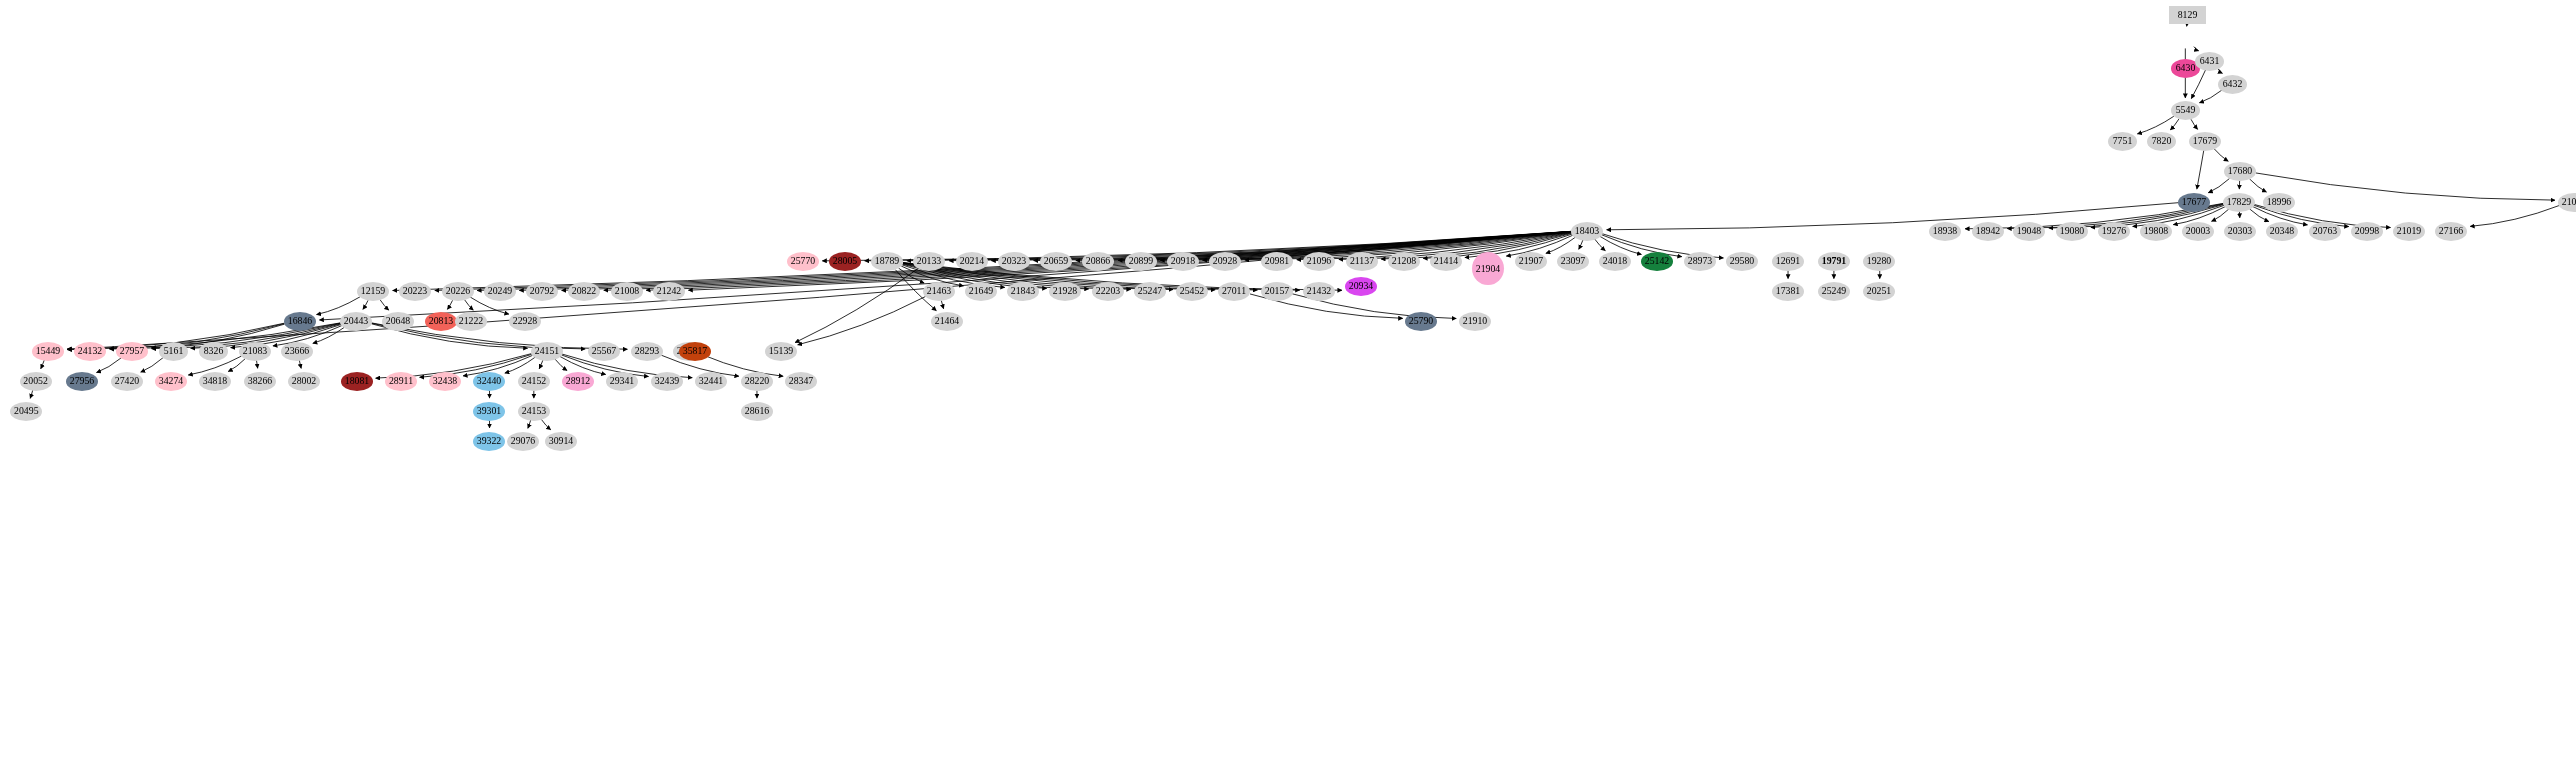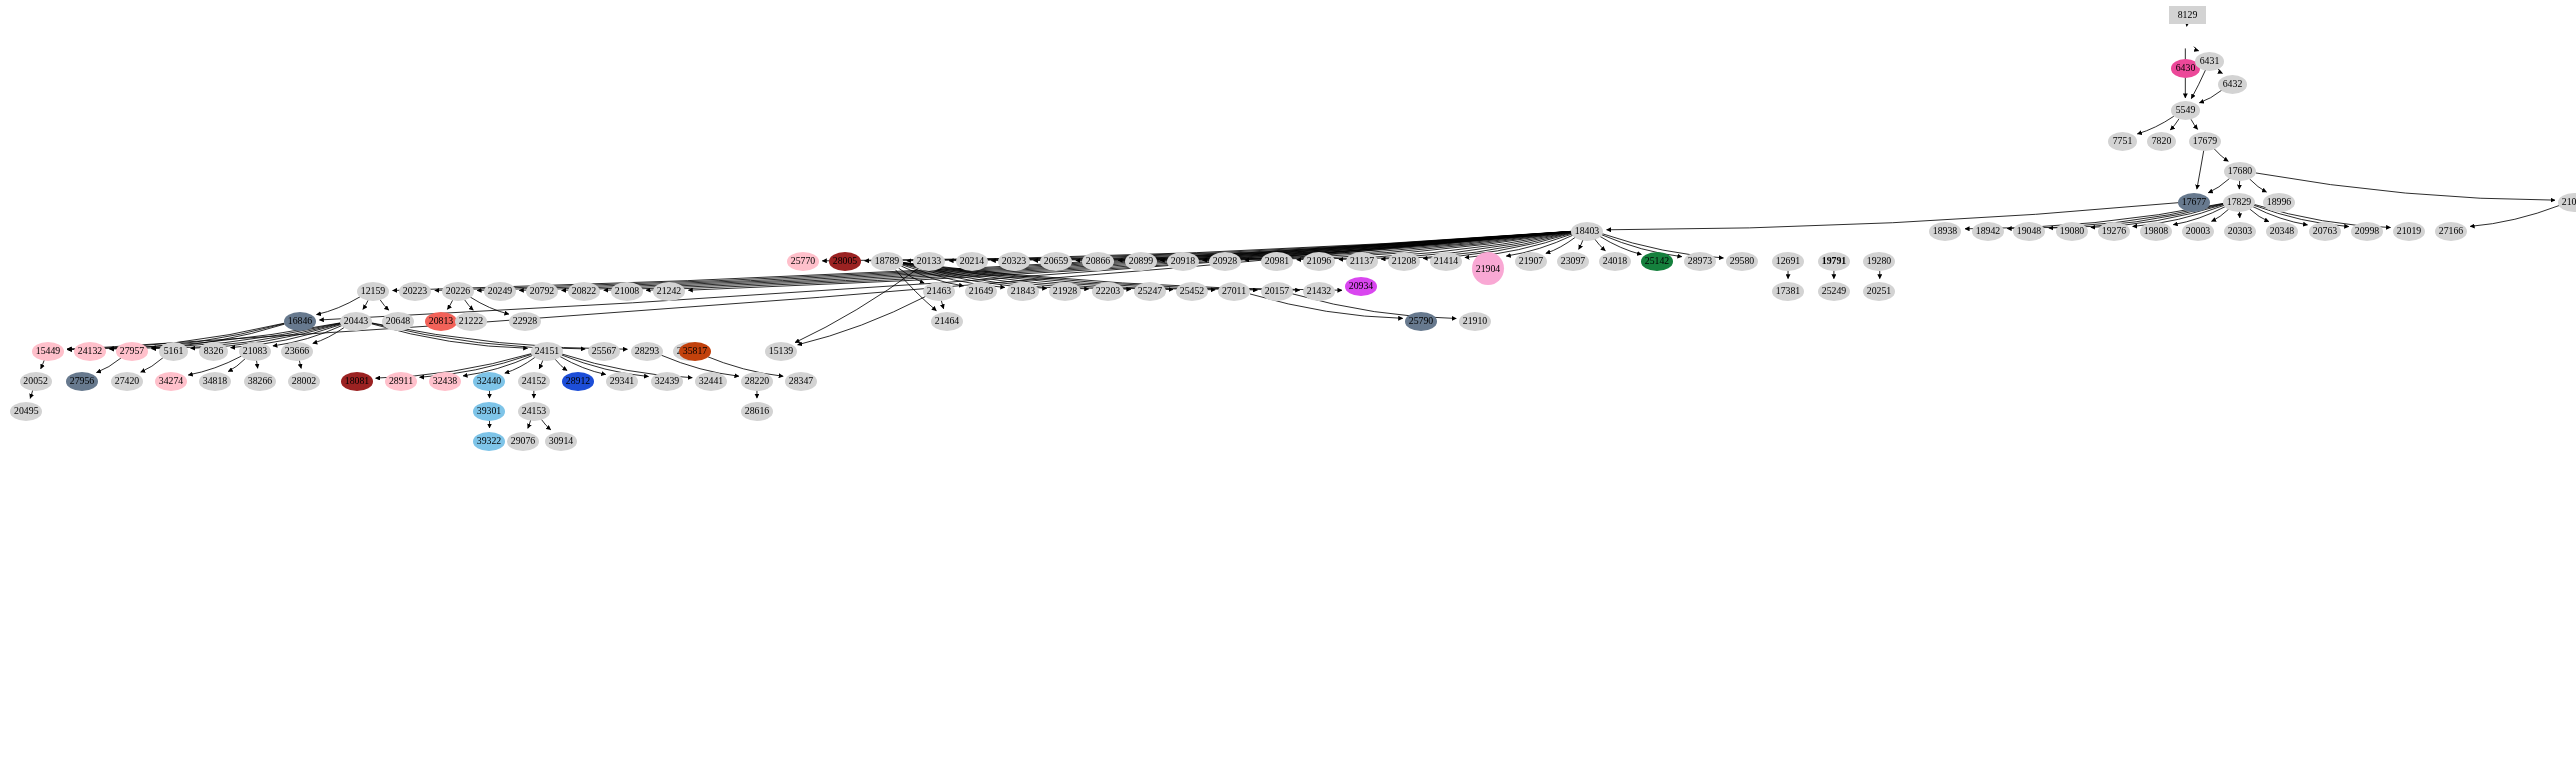--- a/index.html
+++ b/index.html
@@ -505,21 +505,21 @@
       </div>
       <div class="node" style="left: 429px; top: 372px; width: 32px; height: 18.5px; background: rgb(255, 192, 203);">
         <span class="node-label">32438</span>
       </div>
       <div class="node" style="left: 473px; top: 372px; width: 32px; height: 18.5px; background: rgb(126, 196, 232);">
         <span class="node-label">32440</span>
       </div>
       <div class="node" style="left: 518px; top: 372px; width: 32px; height: 18.5px; background: rgb(211, 211, 211);">
         <span class="node-label">24152</span>
       </div>
-      <div class="node" style="left: 562px; top: 372px; width: 32px; height: 18.5px; background: #1d4ed8;">
+      <div class="node" style="left: 562px; top: 372px; width: 32px; height: 18.5px; background: #f9a8d4;">
         <span class="node-label">28912</span>
       </div>
       <div class="node" style="left: 606px; top: 372px; width: 32px; height: 18.5px; background: rgb(211, 211, 211);">
         <span class="node-label">29341</span>
       </div>
       <div class="node" style="left: 651px; top: 372px; width: 32px; height: 18.5px; background: rgb(211, 211, 211);">
         <span class="node-label">32439</span>
       </div>
       <div class="node" style="left: 695px; top: 372px; width: 32px; height: 18.5px; background: rgb(211, 211, 211);">
         <span class="node-label">32441</span>

